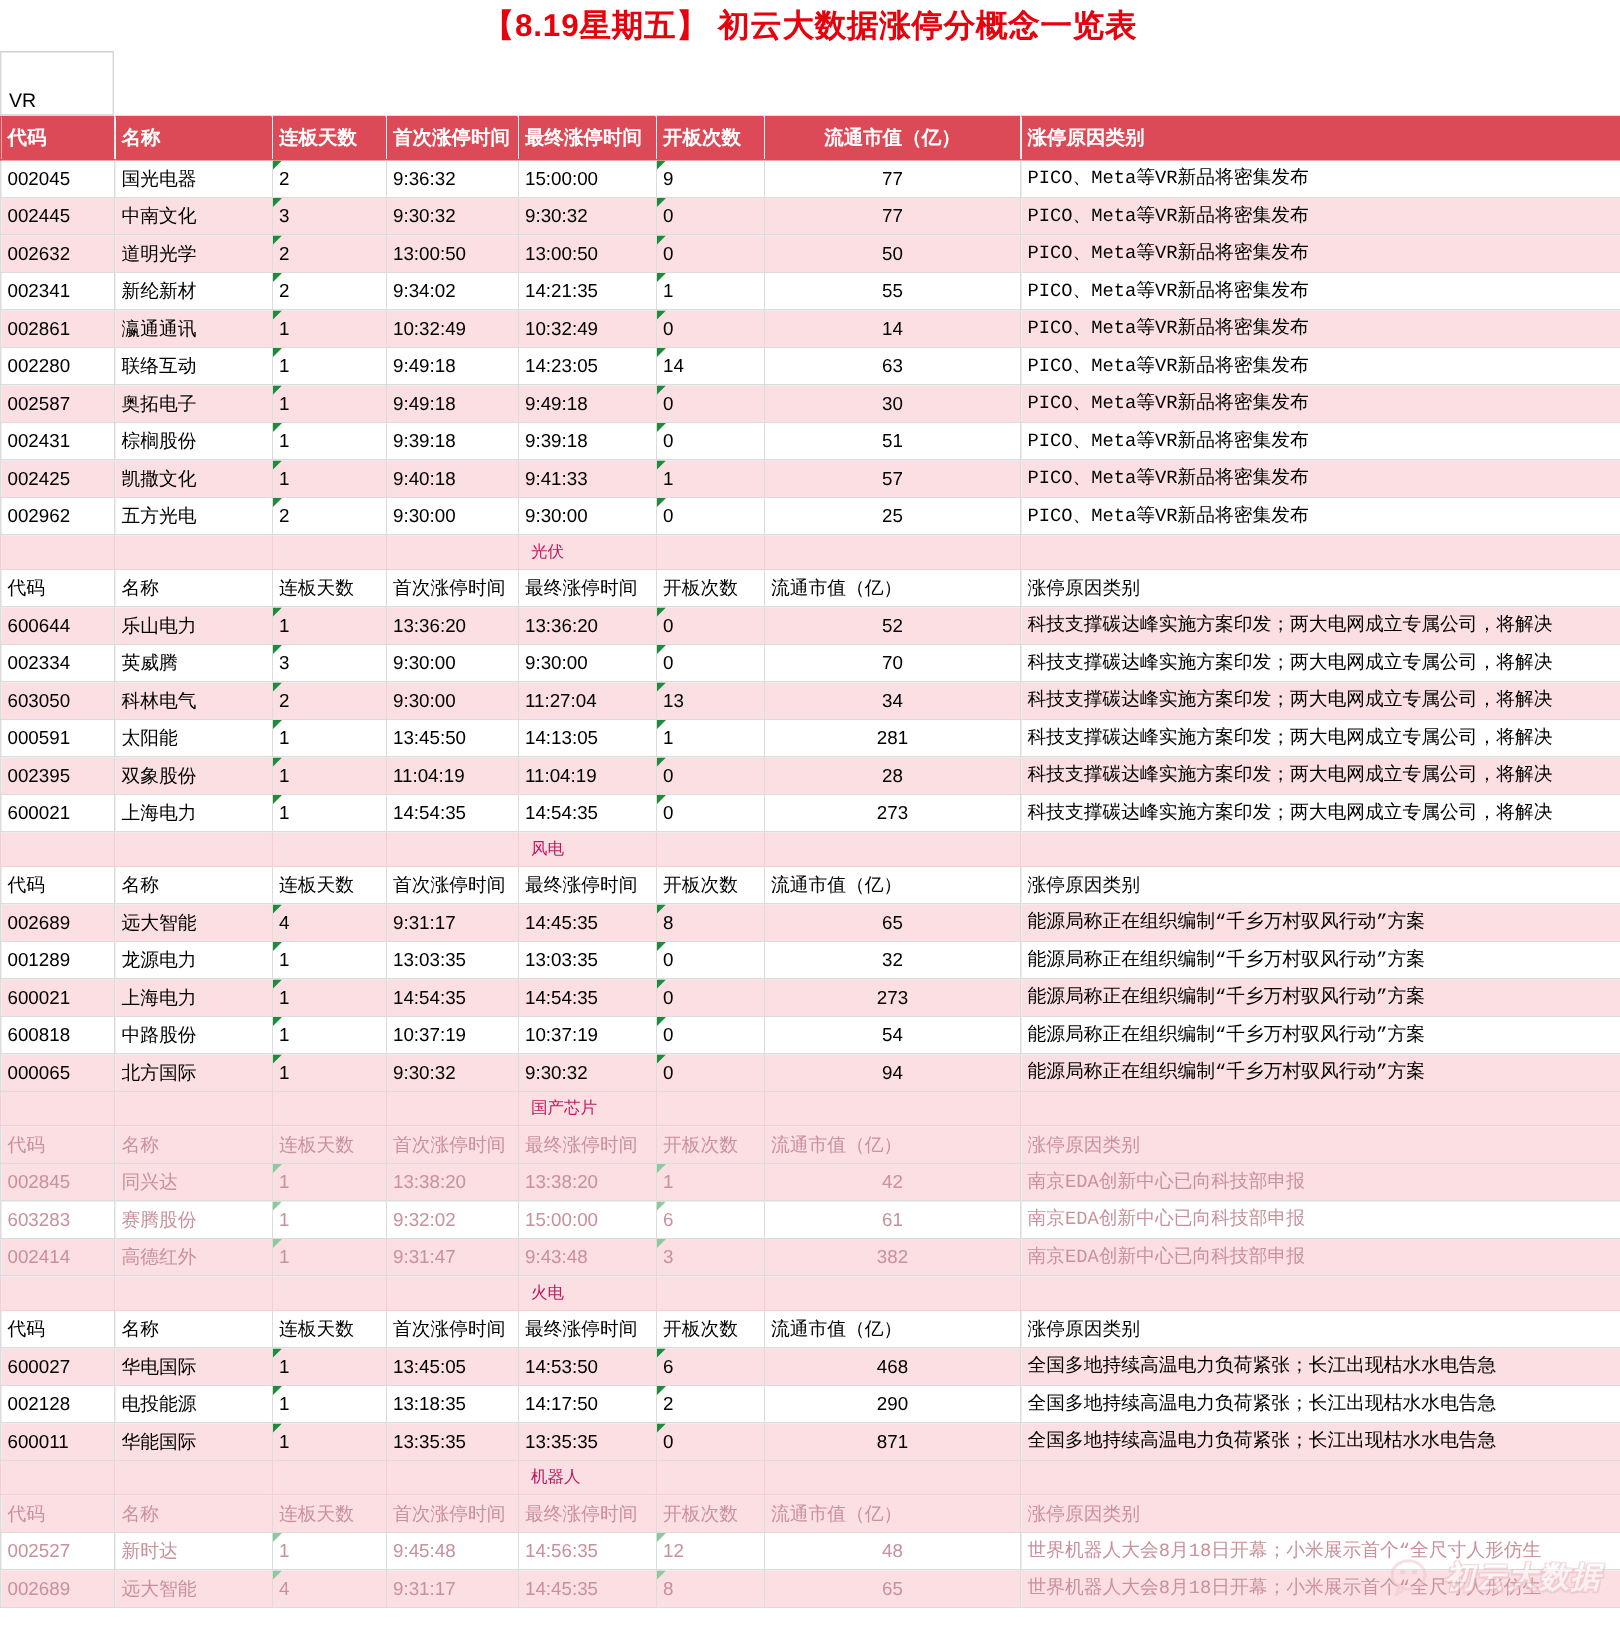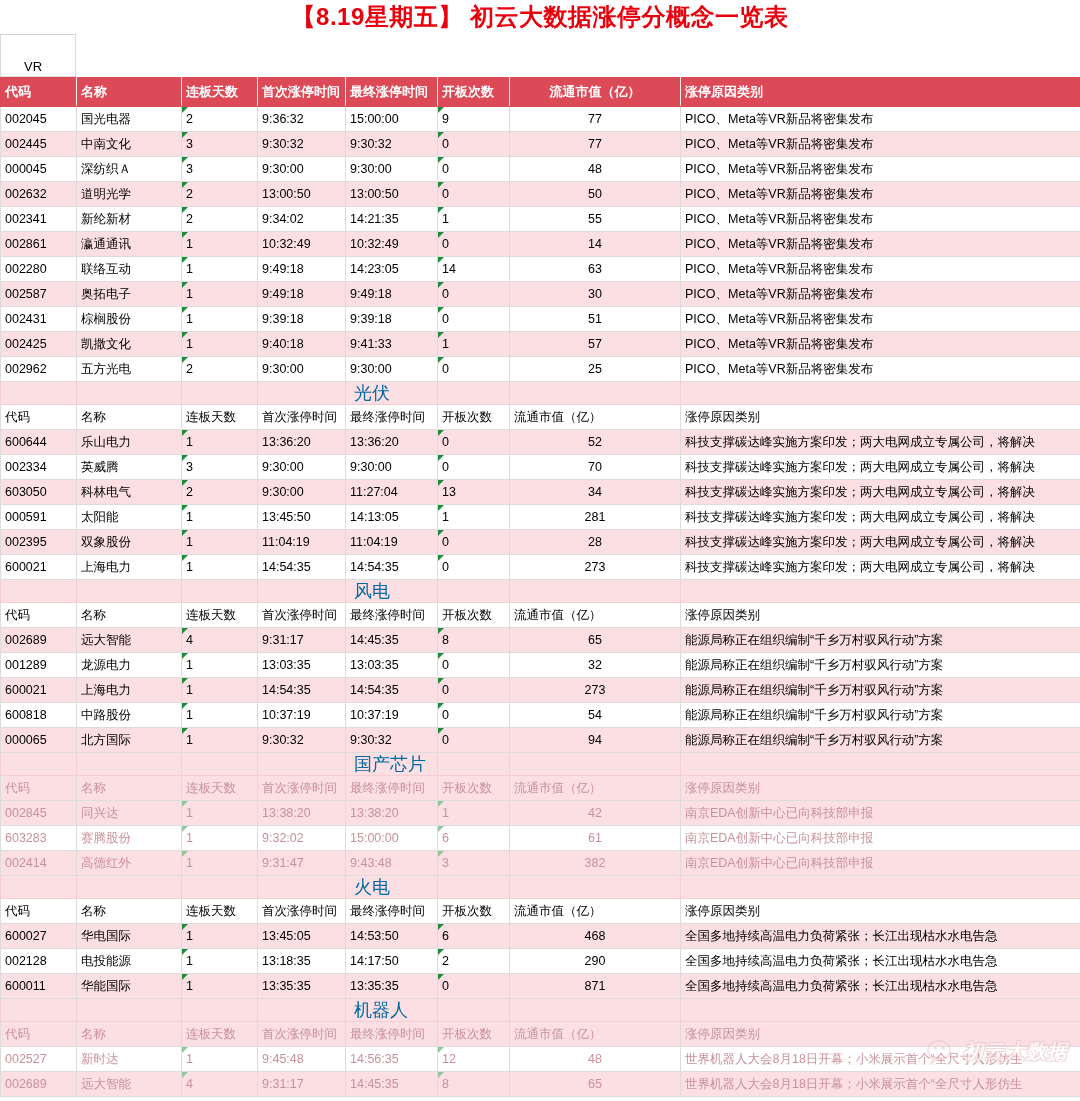--- a/index.html
+++ b/index.html
@@ -18,41 +18,41 @@
   
   #title-bar {
     height: 34px;
     display: flex;
     align-items: center;
     justify-content: center;
     background: #ffffff;
   }
   #page-title {
     color: #e8000d;
-    font-size: 24px;
+    font-size: 21px;
     font-weight: bold;
     letter-spacing: 0.5px;
     white-space: nowrap;
   }
 
   
   #vr-tag-row {
     height: 43px;
     display: flex;
     background: #ffffff;
   }
   #vr-tag-cell {
     width: 76px;
     height: 43px;
     box-sizing: border-box;
     border: 1px solid #d9d9d9;
     border-top: 1px solid #d0d0d0;
     display: flex;
     align-items: flex-end;
-    padding-left: 23px;
+    padding-left: 5px;
     padding-bottom: 2px;
     font-size: 13px;
     color: #000;
     background: #ffffff;
   }
   #vr-tag-rest { flex: 1 1 auto; background: #ffffff; }
 
   
   table.grid {
     border-collapse: collapse;
@@ -97,43 +97,43 @@
 
   
   tr.sect-title td {
     background: #fbdfe3;
     height: 22px;
     line-height: 22px;
     border: 1px solid #f5cdd3;
   }
   tr.sect-title td.sect-label {
     text-align: left;
-    font-size: 18px;
-    color: #0369a1;
+    font-size: 11px;
+    color: #be185d;
     padding-left: 8px;
   }
 
   
   tr.sub-head td {
     background: #ffffff;
     font-size: 12.5px;
     color: #000000;
     height: 24px;
     line-height: 24px;
   }
   tr.sub-head.faded td { color: #c9919b; }
   tr.sub-head.tinted td { background: #fbdfe3; }
 
   
   tr.data-row.odd  td { background: #ffffff; }
   tr.data-row.even td { background: #fbdfe3; }
   tr.data-row.faded td { color: #c9919b; }
 
   td.num-right { text-align: center; padding-right: 6px; }
-  td.t-left    { text-align: left; }
+  td.t-left    { text-align: left; font-family: Liberation Mono, monospace; }
 
   
   .tri {
     position: absolute;
     top: 0; left: 0;
     width: 0; height: 0;
     border-top: 6px solid #1d8b3a;
     border-right: 6px solid transparent;
   }
 
@@ -209,30 +209,20 @@
       <tr class="data-row even">
         <td class="">002445</td>
         <td class="">中南文化</td>
         <td class=""><span class="tri"></span>3</td>
         <td class="">9:30:32</td>
         <td class="">9:30:32</td>
         <td class=""><span class="tri"></span>0</td>
         <td class="num-right">77</td>
         <td class="t-left">PICO、Meta等VR新品将密集发布</td>
       </tr>
-      <tr class="data-row odd">
-        <td class="">000045</td>
-        <td class="">深纺织Ａ</td>
-        <td class=""><span class="tri"></span>3</td>
-        <td class="">9:30:00</td>
-        <td class="">9:30:00</td>
-        <td class=""><span class="tri"></span>0</td>
-        <td class="num-right">48</td>
-        <td class="t-left">PICO、Meta等VR新品将密集发布</td>
-      </tr>
       <tr class="data-row even">
         <td class="">002632</td>
         <td class="">道明光学</td>
         <td class=""><span class="tri"></span>2</td>
         <td class="">13:00:50</td>
         <td class="">13:00:50</td>
         <td class=""><span class="tri"></span>0</td>
         <td class="num-right">50</td>
         <td class="t-left">PICO、Meta等VR新品将密集发布</td>
       </tr>

